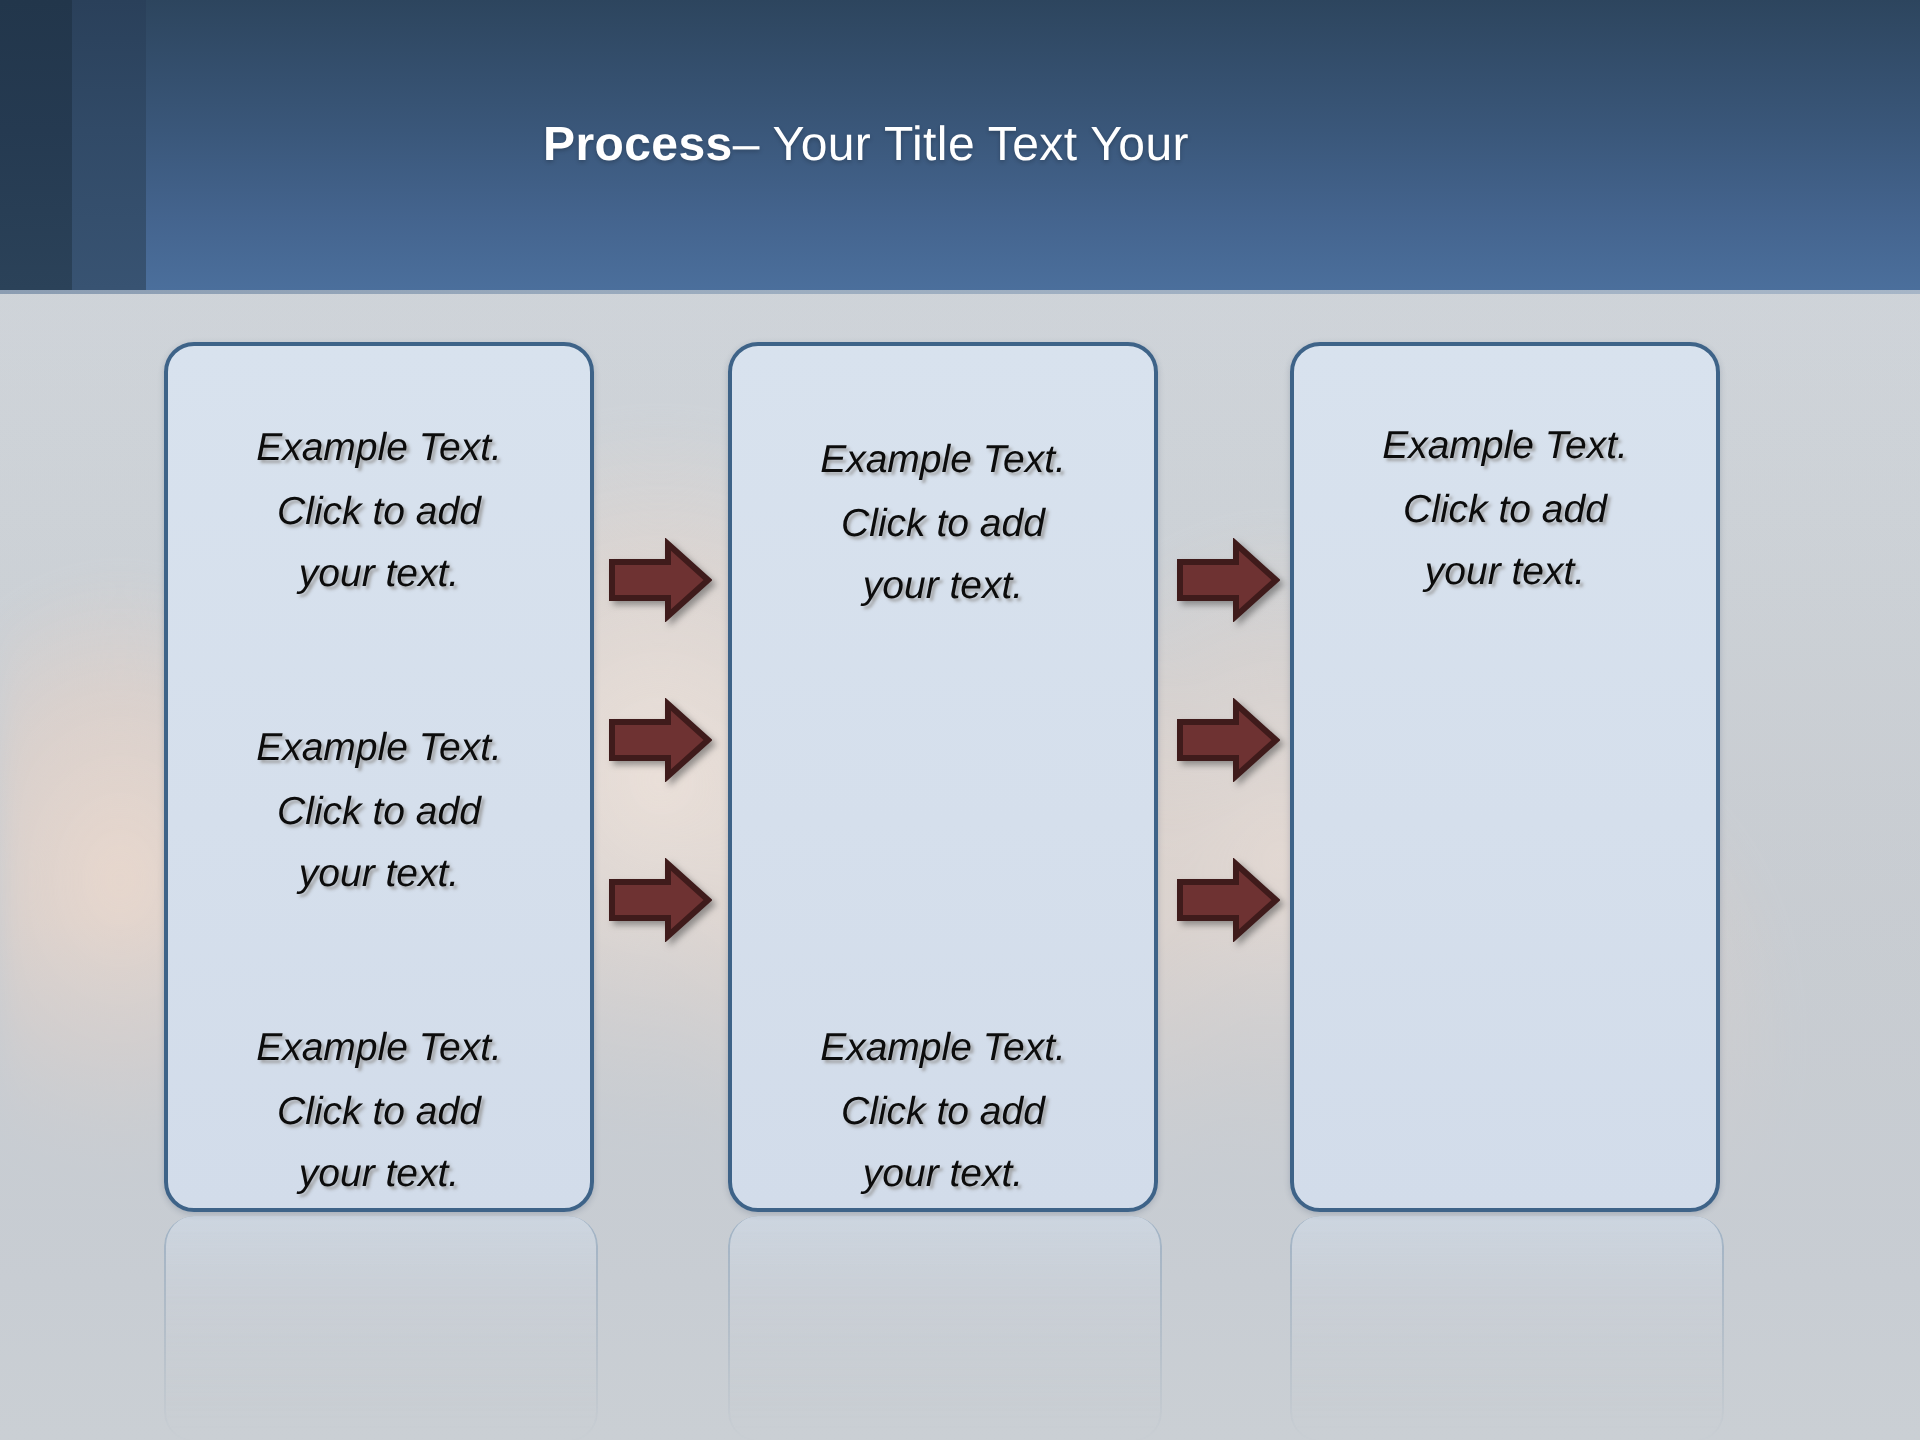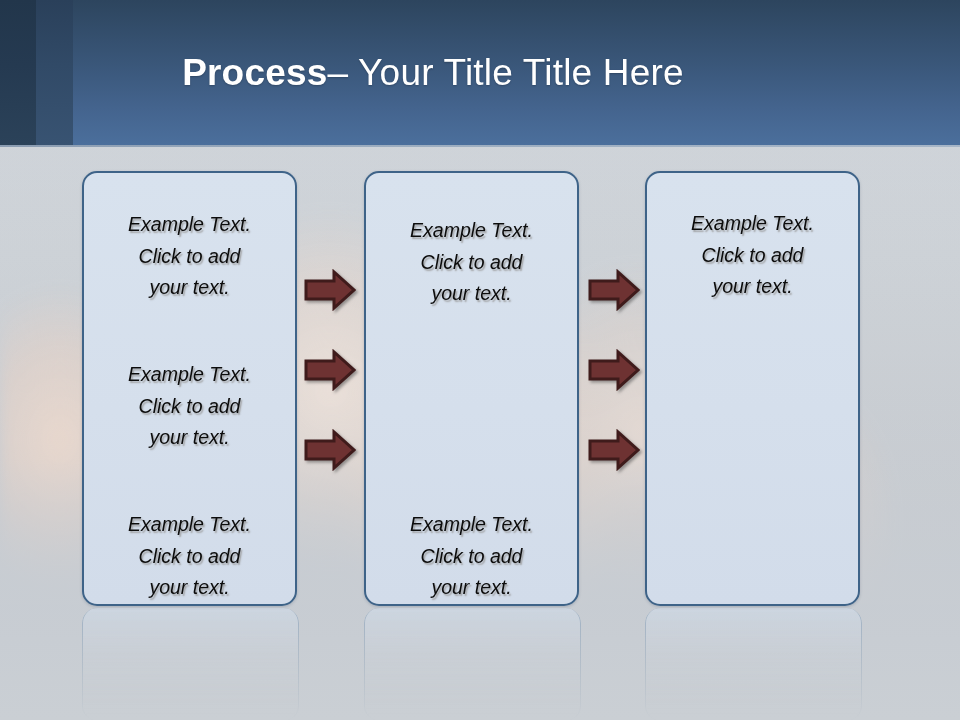--- a/index.html
+++ b/index.html
@@ -28,21 +28,21 @@
     background:linear-gradient(180deg,#2d455e 0%,#3a577a 45%,#44648e 75%,#4b6f9c 100%);}
   .header-band-dark{position:absolute;left:0;top:0;width:36px;height:145px;
     background:linear-gradient(180deg,#22364c 0%,#26real 0%,#253a51 40%,#2a4158 100%);}
   .header-band-dark{background:linear-gradient(180deg,#22364b 0%,#253a51 45%,#2b4259 100%);}
   .header-band-mid{position:absolute;left:36px;top:0;width:37px;height:145px;
     background:linear-gradient(180deg,#2a405a 0%,#314a67 45%,#385372 100%);}
   .header-rule{position:absolute;left:0;top:145px;width:960px;height:2px;
     background:linear-gradient(90deg,#7f93ab 0%,#93a6bb 40%,#9fb0c4 100%);opacity:.85;}
   .title{position:absolute;left:73px;top:0;width:720px;height:145px;
     display:flex;align-items:center;justify-content:center;
-    color:#ffffff;font-size:37px;letter-spacing:.2px;white-space:nowrap;
+    color:#ffffff;font-size:24px;letter-spacing:.2px;white-space:nowrap;
     text-shadow:0 1px 2px rgba(0,0,0,.22);}
   .title .t-bold{font-weight:bold;}
   .title .t-rest{font-weight:normal;}
 
   
   .pbox{position:absolute;border:2.2px solid #3e6388;border-radius:15px;
     background:linear-gradient(180deg,#d8e2ee 0%,#d5dfec 55%,#d2dcea 100%);
     box-shadow:0 1px 3px rgba(40,60,85,.22);
     display:flex;flex-direction:column;align-items:center;justify-content:space-between;
     box-sizing:border-box;overflow:hidden;}
@@ -79,21 +79,21 @@
   <div class="bg-veil"></div>
   <div class="bg-floorline"></div>
 
   <div class="header">
     <div class="header-band-dark"></div>
     <div class="header-band-mid"></div>
   </div>
   <div class="header-rule"></div>
   <div class="title">
     <span class="t-bold">Process</span>
-      <span class="t-rest"> – Your Title Title Here</span>
+      <span class="t-rest"> – Your Title Text Your</span>
   </div>
 
   <div class="refl" id="refl1"></div>
   <div class="refl" id="refl2"></div>
   <div class="refl" id="refl3"></div>
 
   <div class="pbox" id="box1">
     <div class="ptext">Example Text.<br>Click  to add<br>your text.</div>
     <div class="ptext">Example Text.<br>Click  to add<br>your text.</div>
     <div class="ptext">Example Text.<br>Click  to add<br>your text.</div>

